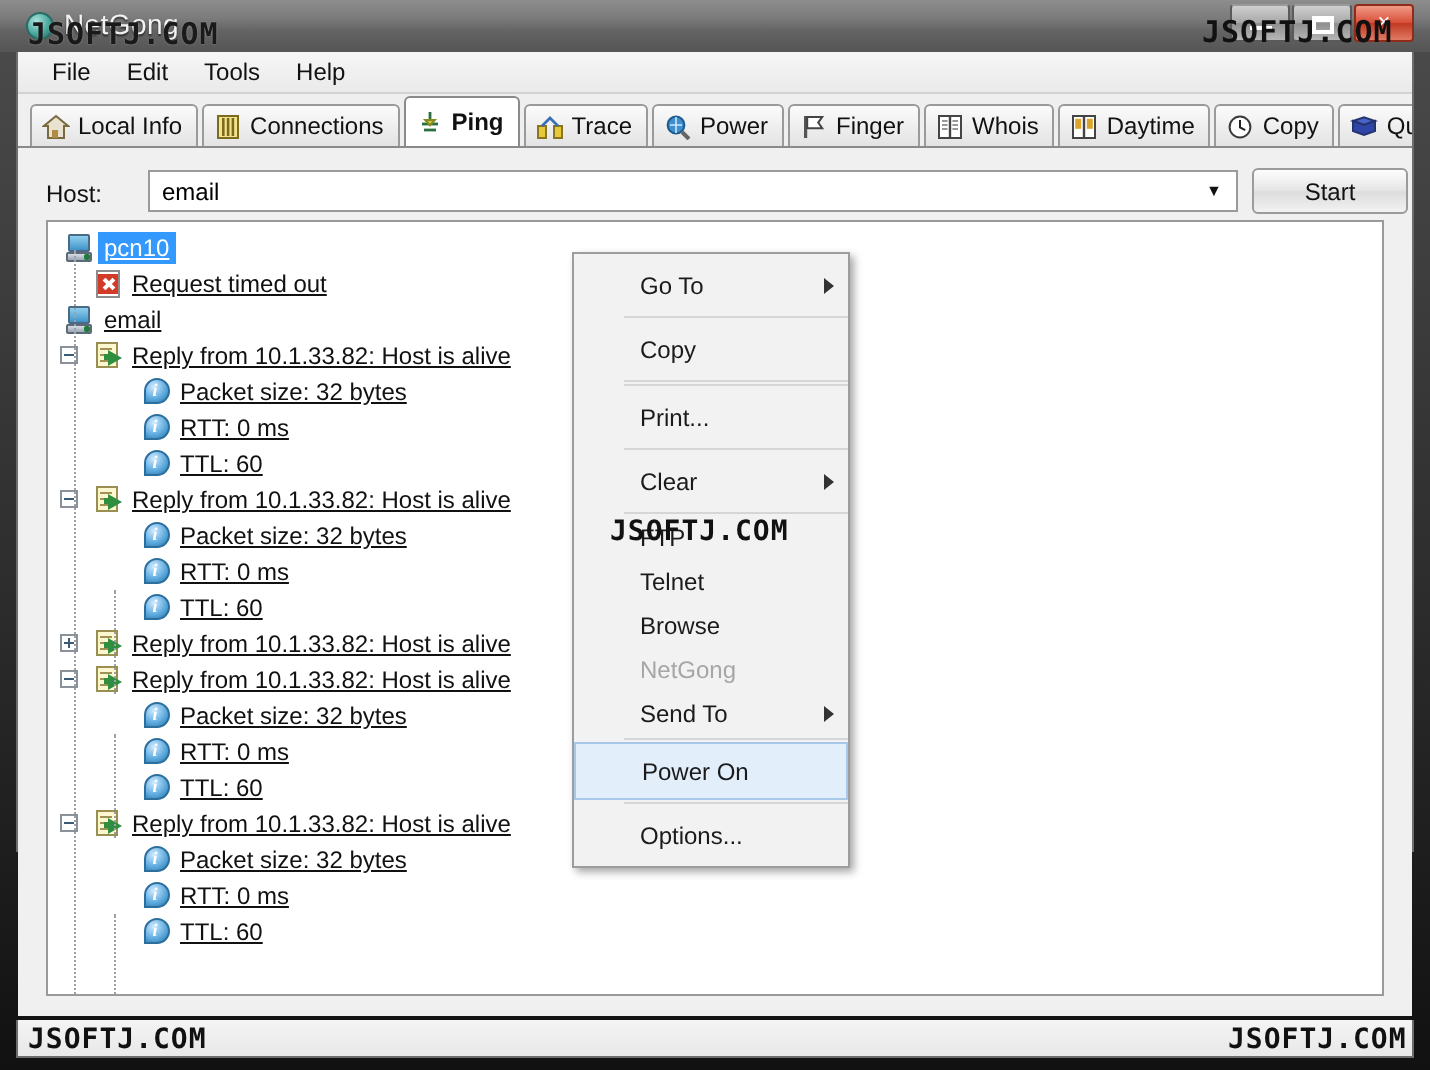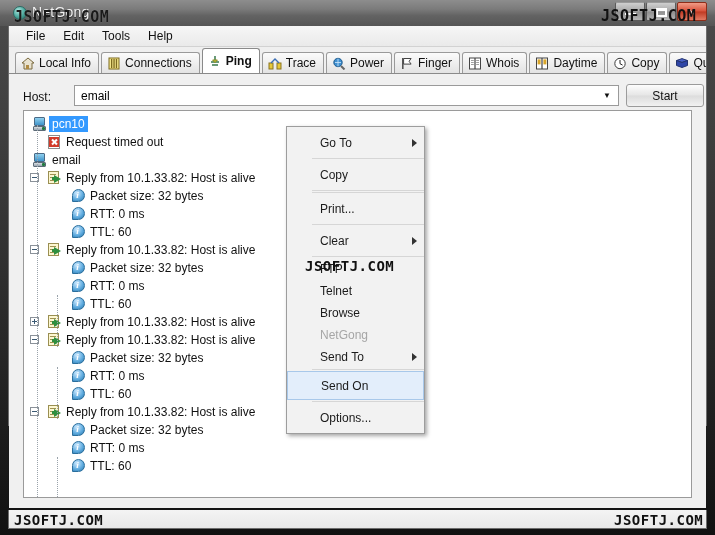--- a/index.html
+++ b/index.html
@@ -112,21 +112,21 @@
   .tree{position:relative;padding:4px 0 0 0;}
   .row{height:18px;display:flex;align-items:center;position:relative;font-size:12px;color:#111;white-space:nowrap;}
   .ind{flex:0 0 auto;height:18px;position:relative;}
   .twisty{
     position:absolute;left:0;top:4px;width:9px;height:9px;border:1px solid #8a9199;
     background:#fff;box-sizing:border-box;
   }
   .twisty:before{content:"";position:absolute;left:1px;top:3px;width:5px;height:1px;background:#3b5a74;}
   .twisty.plus:after{content:"";position:absolute;left:3px;top:1px;width:1px;height:5px;background:#3b5a74;}
   .vdots{position:absolute;border-left:1px dotted #9aa3ab;}
-  .lbl{padding-left:4px;}
+  .lbl{padding-left:4px;text-decoration:underline;}
   .lbl.sel{background:#3399ff;color:#fff;padding:1px 3px;margin-left:1px;}
 
   
   .ic{position:relative;flex:0 0 16px;width:16px;height:16px;}
   .ic-pc .mon{position:absolute;left:2px;top:1px;width:11px;height:9px;border:1px solid #4a6a86;border-radius:1px;
     background:linear-gradient(180deg,#8fd0ef 0%,#3f93c9 100%);box-sizing:border-box;}
   .ic-pc .base{position:absolute;left:1px;top:10px;width:13px;height:5px;border:1px solid #5c6b78;border-radius:1px;
     background:linear-gradient(180deg,#d9dee3 0%,#9aa6b2 100%);box-sizing:border-box;}
   .ic-pc .ft{position:absolute;left:10px;top:11px;width:3px;height:3px;background:#1f7a3f;border-radius:1px;}
 
@@ -550,21 +550,21 @@
       </div>
       <div class="mi sm dis">
         <span>NetGong</span>
       </div>
       <div class="mi sm">
         <span>Send To</span>
         <span class="sub"></span>
       </div>
       <div class="msep"></div>
       <div class="mi hl">
-        <span>Send On</span>
+        <span>Power On</span>
       </div>
       <div class="msep"></div>
       <div class="mi">
         <span>Options...</span>
       </div>
     </div>
 
   <div class="statusbar"></div>
 
   <div id="watermarks">

